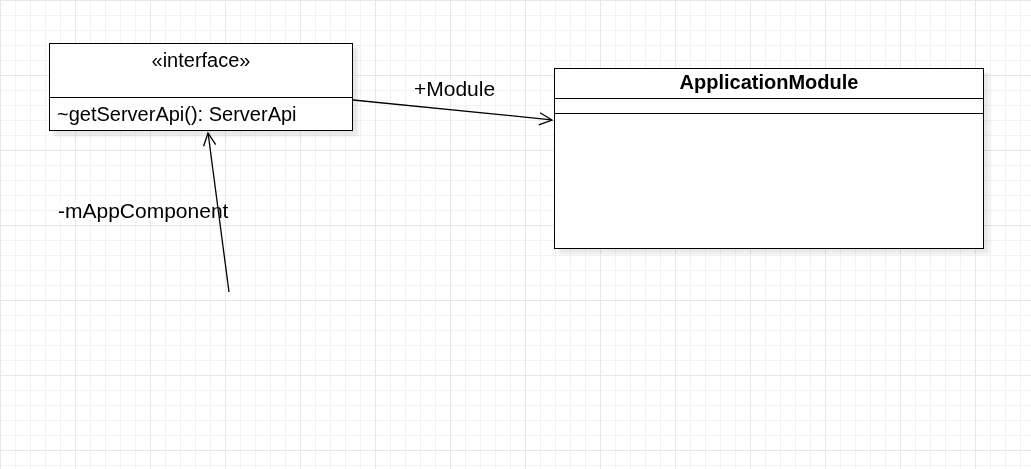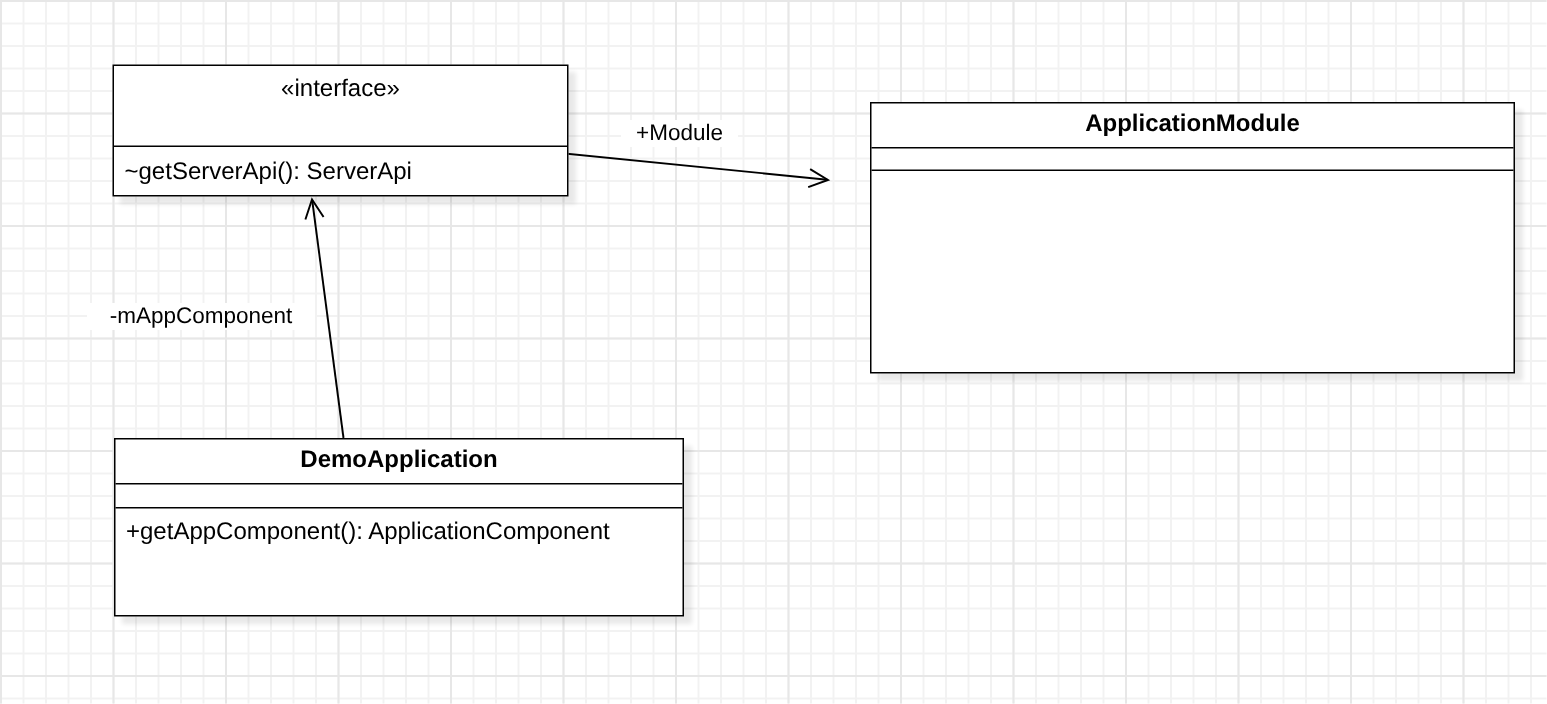--- a/index.html
+++ b/index.html
@@ -36,22 +36,21 @@
     stroke: #000;
     stroke-width: 1.3;
     fill: none;
   }
   .uml-class {
     position: absolute;
     box-sizing: border-box;
     background: #ffffff;
     border: 1.5px solid #000;
     box-shadow: 5px 5px 3px rgba(0, 0, 0, 0.09);
-    font-size: 16px;
-    margin-left: 26px;
+    font-size: 20px;
   }
   .uml-class .hdr {
     box-sizing: border-box;
     border-bottom: 1.5px solid #000;
     text-align: center;
     overflow: hidden;
   }
   .uml-class .stereotype {
     line-height: 20px;
     font-weight: normal;
@@ -81,21 +80,21 @@
   #cls-application-module .empty-compartment { height: 15px; }
   #cls-application-module .methods { padding: 3px 7px; }
   
   #cls-demo-application { left: 50px; top: 292px; width: 380px; height: 119px; }
   #cls-demo-application .hdr { height: 30px; line-height: 27px; font-weight: bold; }
   #cls-demo-application .empty-compartment { height: 16px; }
   #cls-demo-application .methods { padding: 5px 7px; }
   
   .edge-label {
     position: absolute;
-    font-size: 15px;
+    font-size: 21px;
     line-height: 18px;
     text-align: center;
     background: #ffffff;
     white-space: nowrap;
   }
   #label-module { left: 414px; top: 80px; width: 78px; }
   #label-mappcomponent { left: 58px; top: 202px; width: 152px; }
 </style>
 </head>
 <body>
@@ -122,26 +121,17 @@
     </div>
   </div>
 
   <div class="uml-class" id="cls-application-module">
     <div class="hdr">
       <span class="cls-name">ApplicationModule</span>
     </div>
     <div class="empty-compartment"></div>
   </div>
 
-  <div class="uml-class" id="cls-demo-application">
-    <div class="hdr">
-      <span class="cls-name">DemoApplication</span>
-    </div>
-    <div class="empty-compartment"></div>
-    <div class="methods">
-      <div class="member-line">+getAppComponent(): ApplicationComponent</div>
-    </div>
-  </div>
 
   <div class="edge-label" id="label-module">+Module</div>
   <div class="edge-label" id="label-mappcomponent">-mAppComponent</div>
 
 </div>
 
 </body></html>

